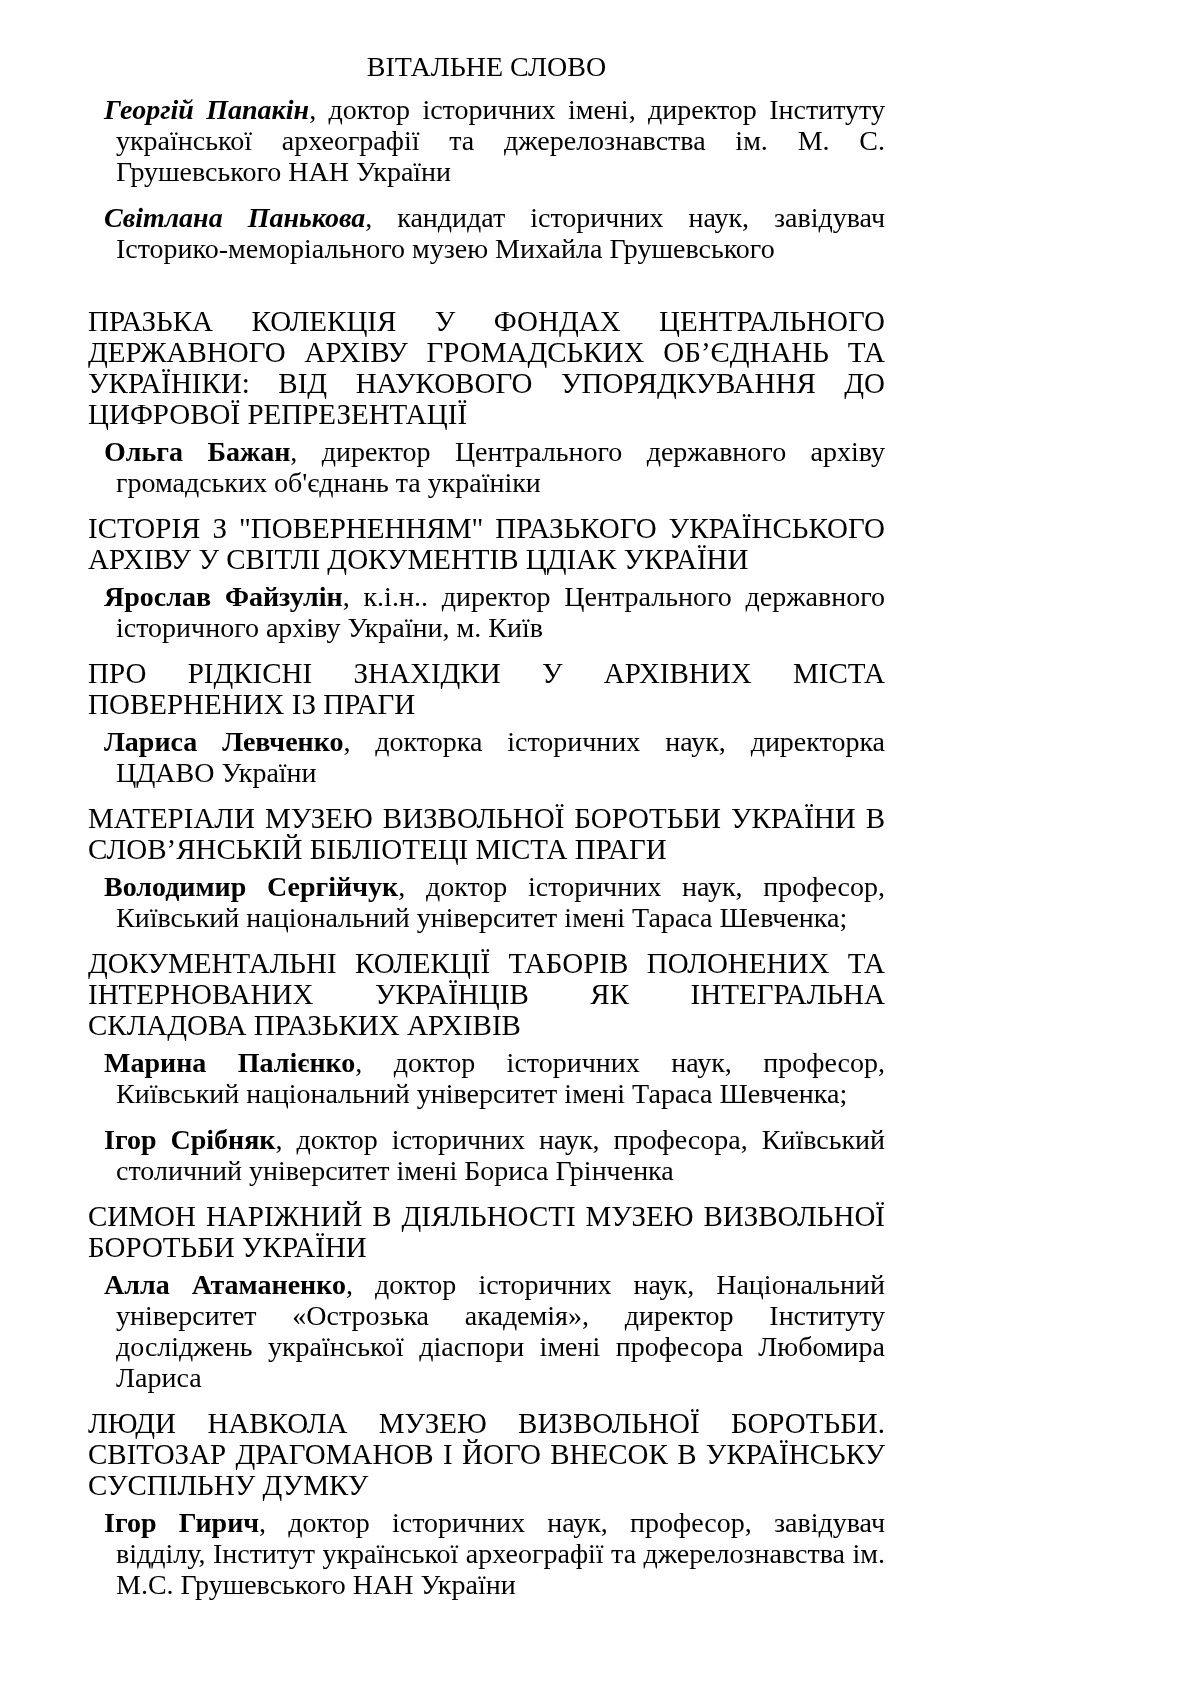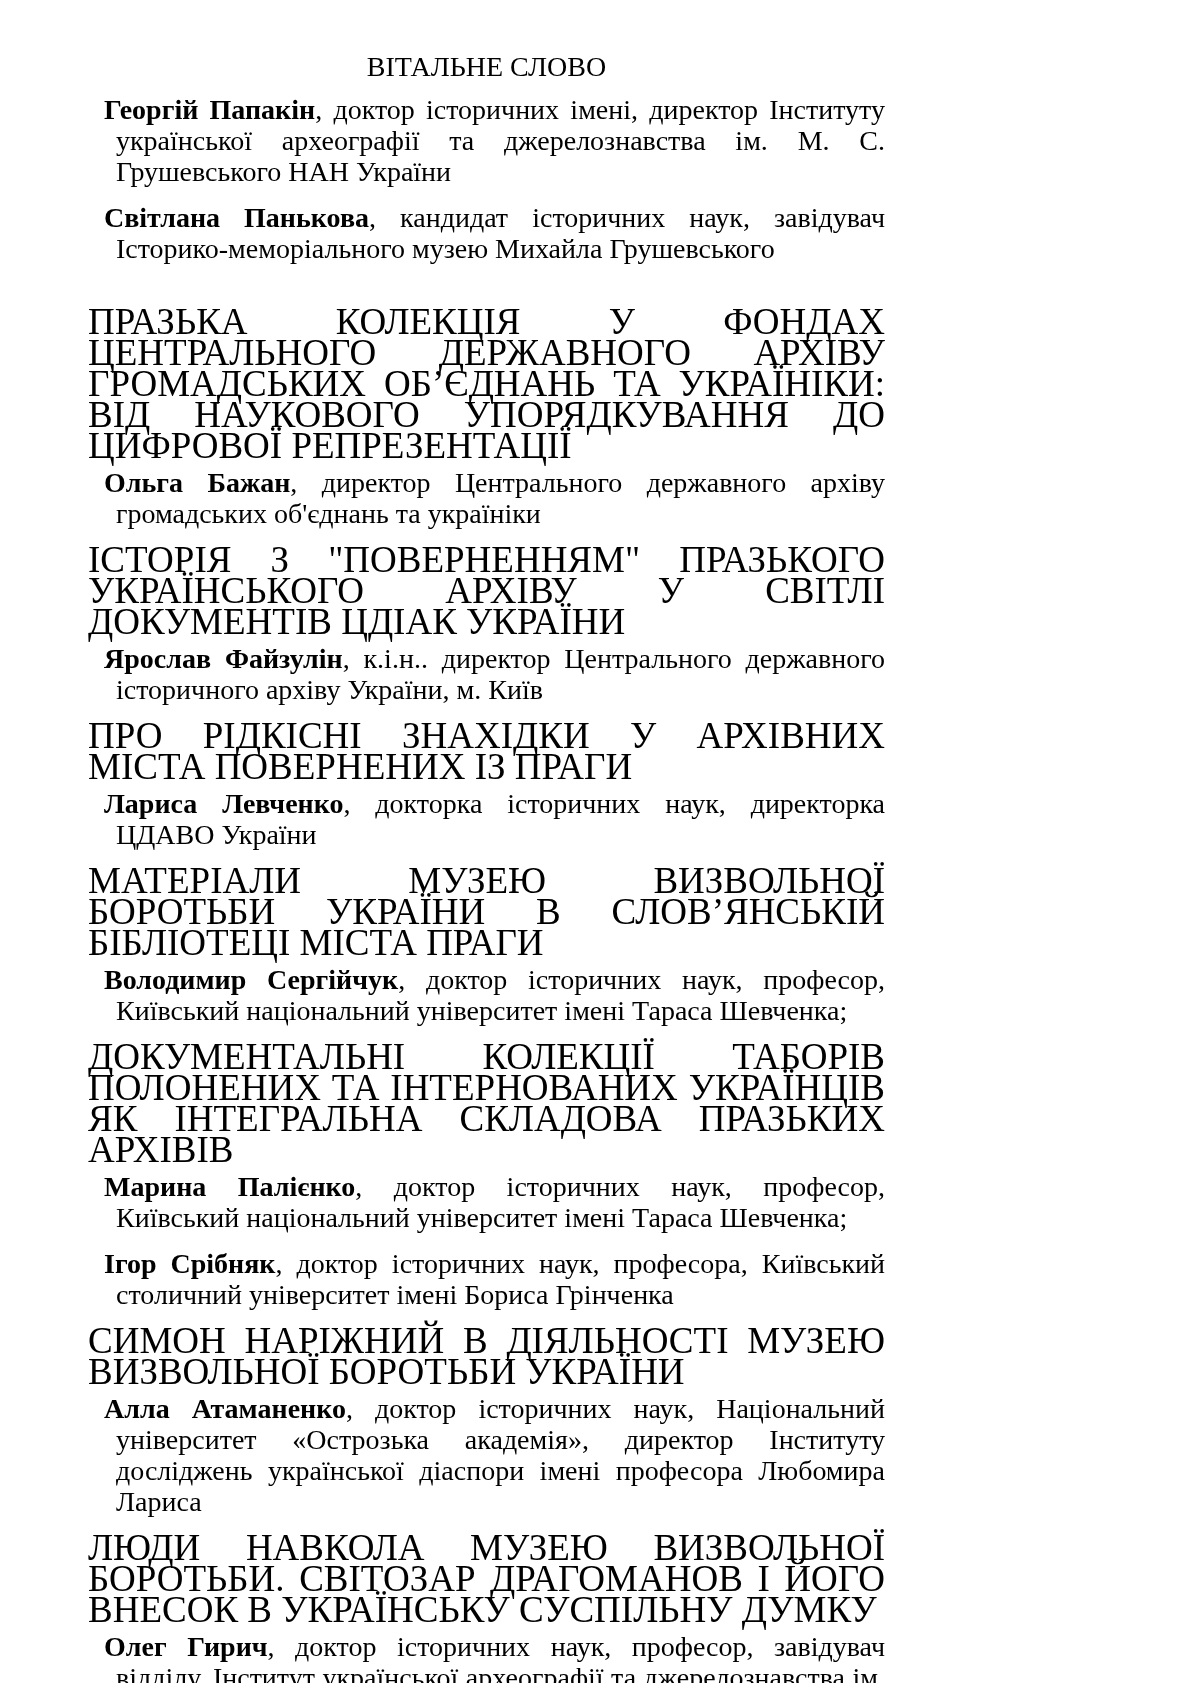--- a/index.html
+++ b/index.html
@@ -26,24 +26,24 @@
     margin: 0 0 12px 0;
   }
   .speaker {
     text-align: justify;
     margin: 6px 0 0 0;
     padding-left: 28px;
     text-indent: -12px;
   }
   .speaker-name { font-weight: bold; }
   .welcome .speaker { margin-top: 10px; }
-  .welcome .speaker-name { }
+  .welcome .speaker-name { font-style: italic; }
   .session { margin: 0; }
   .session-title {
-    font-size: 37px;
+    font-size: 29px;
     font-weight: normal;
     text-align: justify;
     margin: 15px 0 0 0;
   }
   .session.first .session-title { margin-top: 42px; }
   .speaker + .speaker { margin-top: 15px; }
 </style>
 </head>
 <body>
 
@@ -83,16 +83,16 @@
     <p class="speaker"><b class="speaker-name">Ігор Срібняк</b><span>, доктор історичних наук, професора, Київський столичний університет імені Бориса Грінченка</span></p>
   </div>
 
   <div class="session">
     <h2 class="session-title">СИМОН НАРІЖНИЙ В ДІЯЛЬНОСТІ МУЗЕЮ ВИЗВОЛЬНОЇ БОРОТЬБИ УКРАЇНИ</h2>
     <p class="speaker"><b class="speaker-name">Алла Атаманенко</b><span>, доктор історичних наук, Національний університет «Острозька академія», директор Інституту досліджень української діаспори імені професора Любомира Лариса</span></p>
   </div>
 
   <div class="session">
     <h2 class="session-title">ЛЮДИ НАВКОЛА МУЗЕЮ ВИЗВОЛЬНОЇ БОРОТЬБИ. СВІТОЗАР ДРАГОМАНОВ І ЙОГО ВНЕСОК В УКРАЇНСЬКУ СУСПІЛЬНУ ДУМКУ</h2>
-    <p class="speaker"><b class="speaker-name">Олег Гирич</b><span>, доктор історичних наук, професор, завідувач відділу, Інститут української археографії та джерелознавства ім. М.С. Грушевського НАН України</span></p>
+    <p class="speaker"><b class="speaker-name">Ігор Гирич</b><span>, доктор історичних наук, професор, завідувач відділу, Інститут української археографії та джерелознавства ім. М.С. Грушевського НАН України</span></p>
   </div>
 
 </div>
 
 </body></html>

